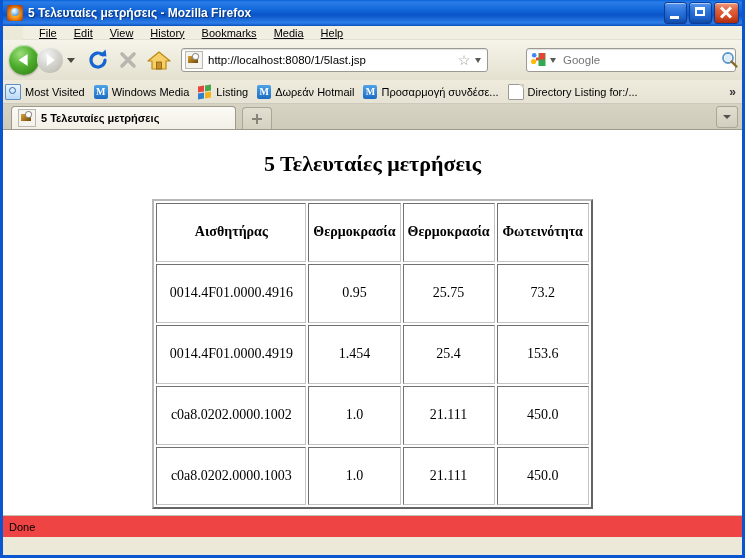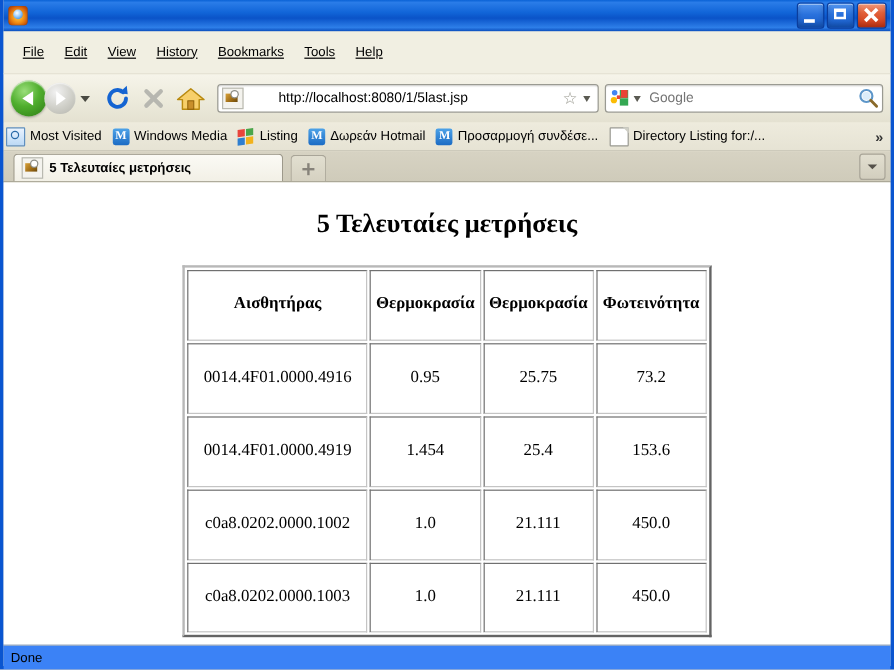--- a/index.html
+++ b/index.html
@@ -109,27 +109,28 @@
     position: absolute;
     left: 4px; top: 8px;
     width: 14px; height: 3px;
     background: #ffffff;
   }
   .win-btn.close .x1 { transform: rotate(45deg); }
   .win-btn.close .x2 { transform: rotate(-45deg); }
 
   
   .menubar {
-    height: 36px;
+    height: 14px;
     background: #f1efe2;
     display: flex;
     align-items: center;
     padding-left: 8px;
     border-bottom: 1px solid #e3e0d2;
     box-sizing: border-box;
+    margin-left: 20px;
   }
   .menu-item {
     font-size: 11px;
     color: #000000;
     padding: 2px 9px 2px 8px;
     cursor: default;
     white-space: nowrap;
   }
   .menu-item .ul { text-decoration: underline; }
 
@@ -244,21 +245,20 @@
     border-radius: 50%;
     background: #ffffff;
     box-shadow: 0 0 0 1px #8e8e86;
   }
   .url-text {
     font-size: 11.5px;
     color: #000000;
     flex: 1;
     white-space: nowrap;
     overflow: hidden;
-    margin-left: 24px;
   }
   .star-icon {
     width: 18px;
     flex: none;
     text-align: center;
     font-size: 14px;
     color: #9b9b92;
     line-height: 1;
     cursor: default;
   }
@@ -266,30 +266,31 @@
     width: 0; height: 0;
     margin: 0 6px 0 2px;
     border-left: 3.5px solid transparent;
     border-right: 3.5px solid transparent;
     border-top: 5px solid #5a5a52;
     flex: none;
     cursor: default;
   }
 
   .searchbar {
-    width: 232px;
+    width: 210px;
     height: 24px;
     background: #ffffff;
     border: 1px solid #9a9a92;
     border-radius: 3px;
     display: flex;
     align-items: center;
     box-shadow: inset 0 1px 1px rgba(0,0,0,0.12);
     box-sizing: border-box;
     flex: none;
+    margin-left: 33px;
   }
   .google-icon {
     width: 17px; height: 16px;
     margin: 0 3px 0 3px;
     flex: none;
     position: relative;
   }
   .search-caret {
     width: 0; height: 0;
     margin-right: 5px;
@@ -531,57 +532,58 @@
     line-height: 1.35;
   }
   table.measurements th { font-weight: bold; }
   table.measurements th.col-sensor { min-width: 140px; }
   table.measurements td.col-sensor { font-weight: normal; }
   table.measurements th.col-val, table.measurements td.col-val { min-width: 82px; }
 
   
   .statusbar {
     height: 22px;
-    background: #3b82f6;
+    background: #ef4444;
     border-top: 1px solid #c5c2b4;
     display: flex;
     align-items: center;
     padding-left: 6px;
     box-sizing: border-box;
   }
   .status-text {
     font-size: 11px;
     color: #000000;
   }
 </style>
 </head>
 <body>
 
 <div id="app">
   <div class="window-frame">
 
     <div class="titlebar">
       <div class="title-favicon"></div>
+      <div class="titlebar-text">5 Τελευταίες μετρήσεις - Mozilla Firefox</div>
       <div class="win-buttons">
         <div class="win-btn min"></div>
         <div class="win-btn max"></div>
         <div class="win-btn close">
           <span class="x1"></span>
             <span class="x2"></span>
         </div>
       </div>
     </div>
 
     <div class="menubar">
       <div class="menu-item"><span class="ul">File</span></div>
       <div class="menu-item"><span class="ul">Edit</span></div>
       <div class="menu-item"><span class="ul">View</span></div>
       <div class="menu-item"><span class="ul">History</span></div>
       <div class="menu-item"><span class="ul">Bookmarks</span></div>
-      <div class="menu-item"><span class="ul">Tools</span></div>
+      <div class="menu-item"><span class="ul">Media</span></div>
       <div class="menu-item"><span class="ul">Help</span></div>
     </div>
 
     <div class="navbar">
       <div class="nav-back">
           <span class="arrow-l"></span>
         </div>
       <div class="nav-fwd">
           <span class="arrow-r"></span>
         </div>

